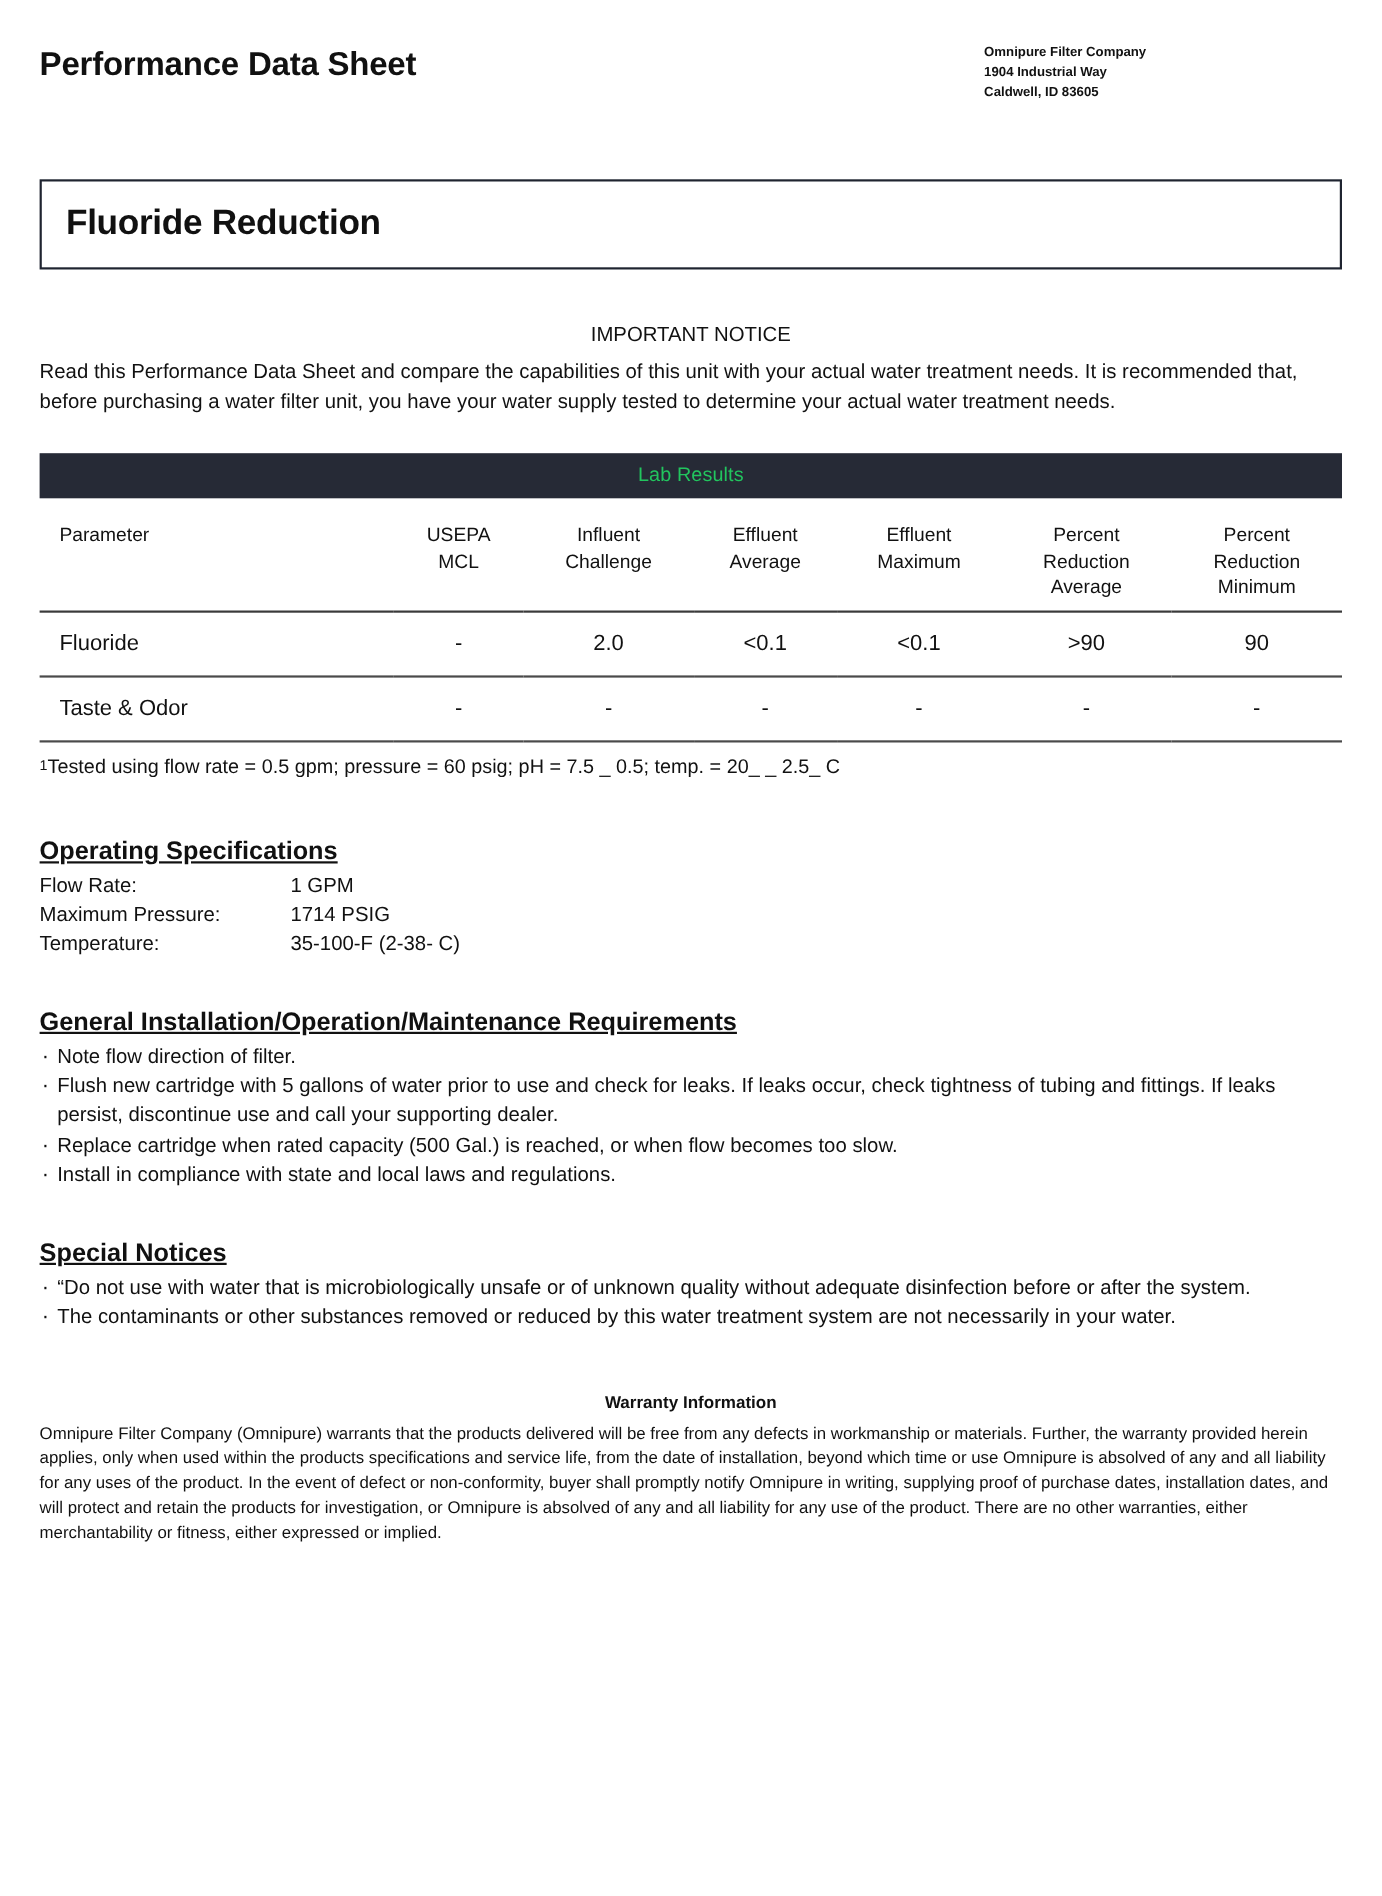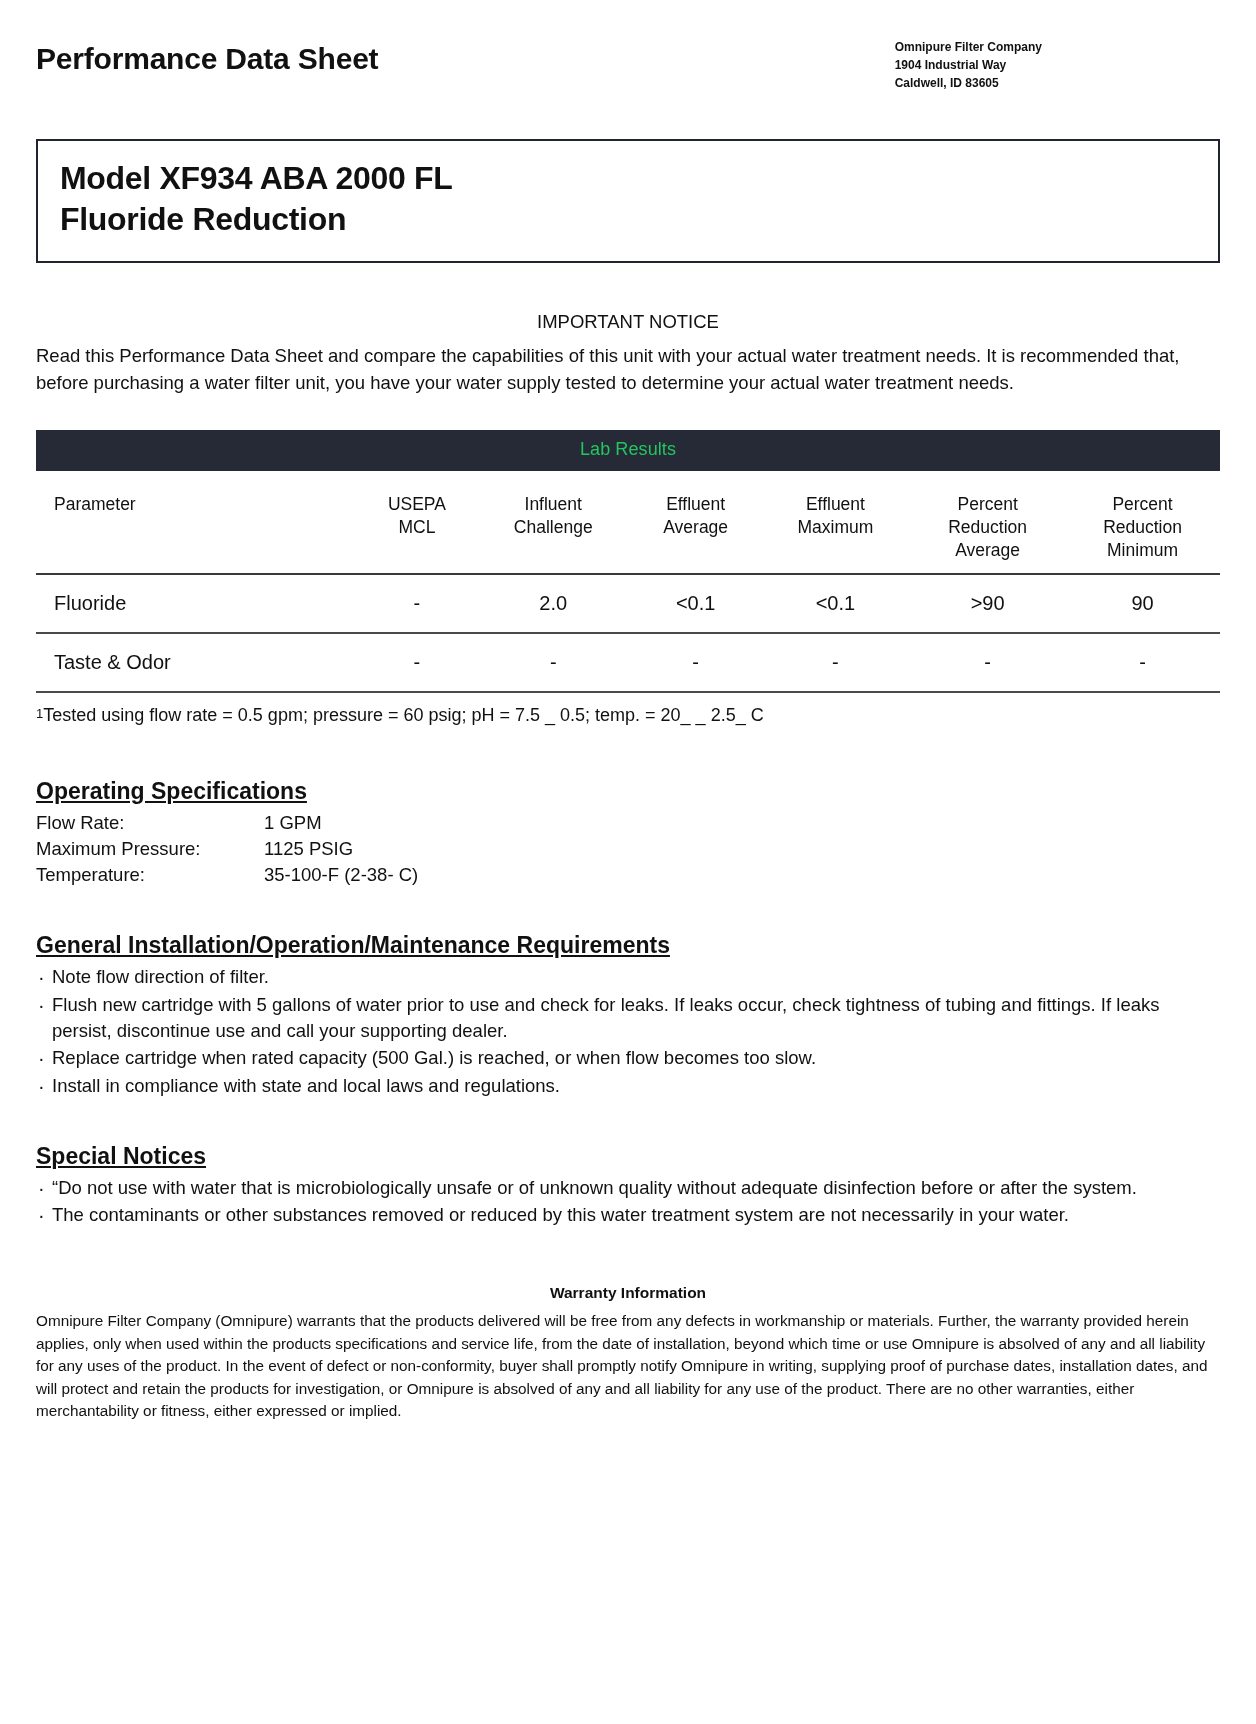--- a/index.html
+++ b/index.html
@@ -21,21 +21,21 @@
     height: 1724px;
     padding: 38px 36px 10px 36px;
     position: relative;
   }
 
   
   .doc-header {
     display: flex;
     justify-content: space-between;
     align-items: flex-start;
-    margin-bottom: 46px;
+    margin-bottom: 70px;
   }
   .doc-title {
     font-size: 30px;
     font-weight: bold;
     letter-spacing: -0.2px;
     line-height: 1.1;
     margin-top: 4px;
   }
   .company-block {
     text-align: left;
@@ -175,21 +175,20 @@
   <div class="doc-header">
     <div class="doc-title">Performance Data Sheet</div>
     <div class="company-block">
       <div>Omnipure Filter Company</div>
       <div>1904 Industrial Way</div>
       <div>Caldwell, ID 83605</div>
     </div>
   </div>
 
   <div class="model-box">
-    <div class="model-line">Model XF934 ABA 2000 FL</div>
     <div class="model-line">Fluoride Reduction</div>
   </div>
 
   <div>
     <div class="notice-heading">IMPORTANT NOTICE</div>
     <div class="notice-body">Read this Performance Data Sheet and compare the capabilities of this unit with your actual water treatment needs. It is recommended that, before purchasing a water filter unit, you have your water supply tested to determine your actual water treatment needs.</div>
   </div>
 
   <table class="lab-table">
     <tbody>
@@ -253,21 +252,21 @@
   <div class="footnote"><sup>1</sup><span>Tested using flow rate = 0.5 gpm; pressure = 60 psig; pH = 7.5 _ 0.5; temp. = 20_ _ 2.5_ C</span></div>
 
   <div class="section">
     <div class="section-heading">Operating Specifications</div>
     <div class="spec-row">
       <div class="spec-label">Flow Rate:</div>
       <div class="spec-value">1 GPM</div>
     </div>
     <div class="spec-row">
       <div class="spec-label">Maximum Pressure:</div>
-      <div class="spec-value">1125 PSIG</div>
+      <div class="spec-value">1714 PSIG</div>
     </div>
     <div class="spec-row">
       <div class="spec-label">Temperature:</div>
       <div class="spec-value">35-100-F (2-38- C)</div>
     </div>
   </div>
 
   <div class="section">
     <div class="section-heading">General Installation/Operation/Maintenance Requirements</div>
     <ul class="bullet-list">

